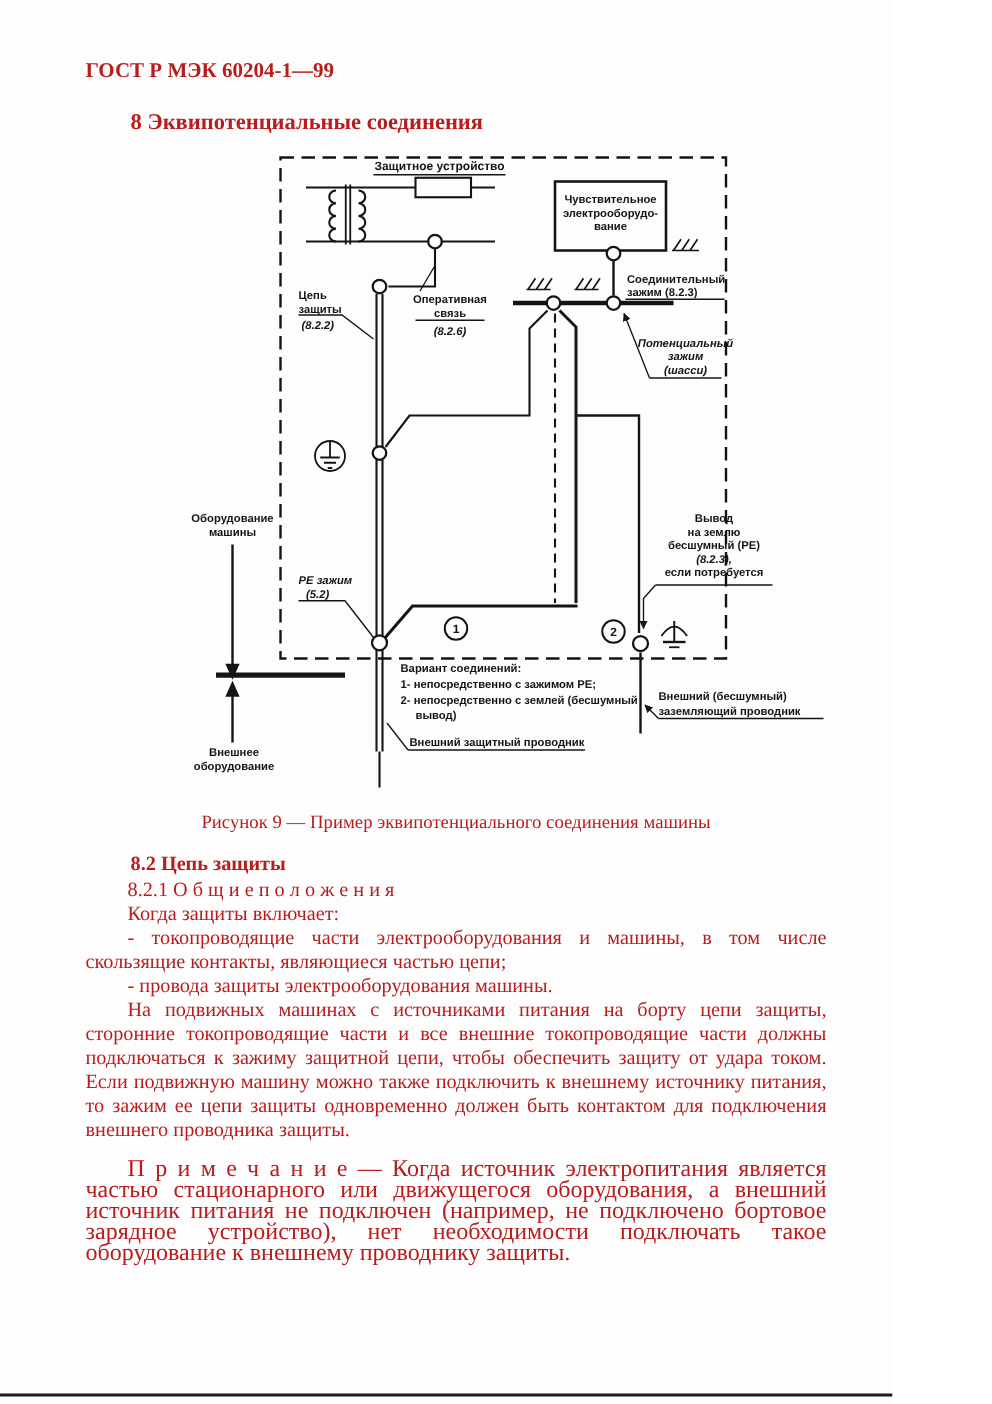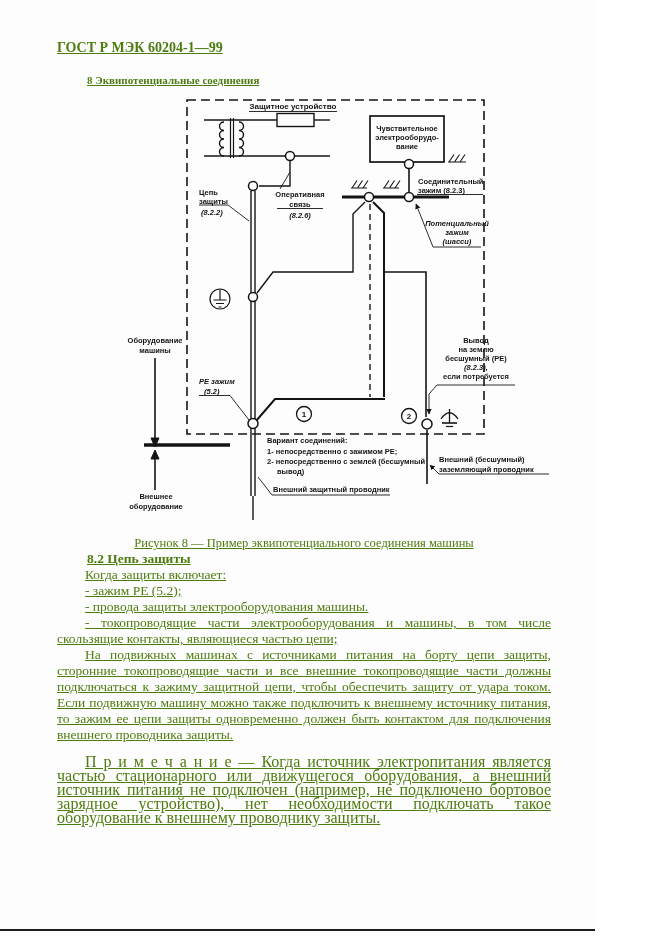--- a/index.html
+++ b/index.html
@@ -1,28 +1,28 @@
 <!DOCTYPE html>
 <html><head>
 <meta charset="utf-8">
 <style>
   html,body{margin:0;padding:0;}
   .page{
     position:relative; width:595px; height:936px; background:#fdfdfd;
-    font-family:"Liberation Serif", serif; color:#4d7c0f; box-sizing:border-box;
-    padding:40px 44px 0 57px; overflow:hidden;text-decoration:underline;
+    font-family:"Liberation Serif", serif; color:#b91c1c; box-sizing:border-box;
+    padding:40px 44px 0 57px; overflow:hidden;
   }
   .std-header{font-weight:bold; font-size:14px; margin:0;}
-  .sec-title{font-weight:bold; font-size:11px; margin:18px 0 0 30px;}
+  .sec-title{font-weight:bold; font-size:15px; margin:18px 0 0 30px;}
   .sub-title{font-weight:bold; font-size:13.5px; margin:14px 0 0 30px;}
   p.b{margin:0; font-size:13.5px; line-height:16px; text-align:justify; text-indent:28px;}
   .fig-wrap{position:relative; height:442px; margin-top:6px;}
   .fig-wrap svg{position:absolute; left:30px; top:0;}
   .fig-caption{font-size:12.5px; text-align:center; margin:2px 0 0 0;}
-  .s82{margin-top:0;}
+  .s82{margin-top:12px;}
   .spaced-head{margin:0; font-size:13.5px; line-height:17px; text-indent:28px;}
   .note{margin:12px 0 0 0; font-size:16px; line-height:14px; text-align:justify; text-indent:28px;}
   .pageno{font-size:13px; margin:14px 0 0 0;}
   .scan-line{position:absolute; left:0; right:0; bottom:5px; height:2px; background:#1c1c1c;}
   
   .dl{font:bold 7.5px "Liberation Sans", sans-serif; fill:#141414;}
   .dl8{font:bold 8px "Liberation Sans", sans-serif; fill:#141414;}
   .dli{font:italic bold 7.5px "Liberation Sans", sans-serif; fill:#141414;}
   .mid{text-anchor:middle;}
 </style>
@@ -175,27 +175,27 @@
     <text class="dl" x="186" y="400">Внешний защитный проводник</text>
 
     <text class="dl" x="352" y="369.5">Внешний (бесшумный)</text>
     <text class="dl" x="352" y="379.5">заземляющий проводник</text>
 
     <text class="dl mid" x="69" y="407">Внешнее</text>
     <text class="dl mid" x="69" y="416.5">оборудование</text>
   </svg>
   </div>
 
-  <p class="fig-caption">Рисунок 8 — Пример эквипотенциального соединения машины</p>
+  <p class="fig-caption">Рисунок 9 — Пример эквипотенциального соединения машины</p>
 
   <div class="s82">
     <h2 class="sub-title" style="margin:0 0 0 30px;">8.2 Цепь защиты</h2>
+    <p class="spaced-head">8.2.1 О б щ и е   п о л о ж е н и я</p>
     <p class="b">Когда защиты включает:</p>
-    <p class="b">- зажим РЕ (5.2);</p>
+    <p class="b">- токопроводящие части электрооборудования и машины, в том числе скользящие контакты, являющиеся частью цепи;</p>
     <p class="b">- провода защиты электрооборудования машины.</p>
-    <p class="b">- токопроводящие части электрооборудования и машины, в том числе скользящие контакты, являющиеся частью цепи;</p>
     <p class="b">На подвижных машинах с источниками питания на борту цепи защиты, сторонние токопроводящие части и все внешние токопроводящие части должны подключаться к зажиму защитной цепи, чтобы обеспечить защиту от удара током. Если подвижную машину можно также подключить к внешнему источнику питания, то зажим ее цепи защиты одновременно должен быть контактом для подключения внешнего проводника защиты.</p>
     <p class="note">П р и м е ч а н и е — Когда источник электропитания является частью стационарного или движущегося оборудования, а внешний источник питания не подключен (например, не подключено бортовое зарядное устройство), нет необходимости подключать такое оборудование к внешнему проводнику защиты.</p>
   </div>
 
 
   <div class="scan-line"></div>
 </div>
 
 </body></html>

